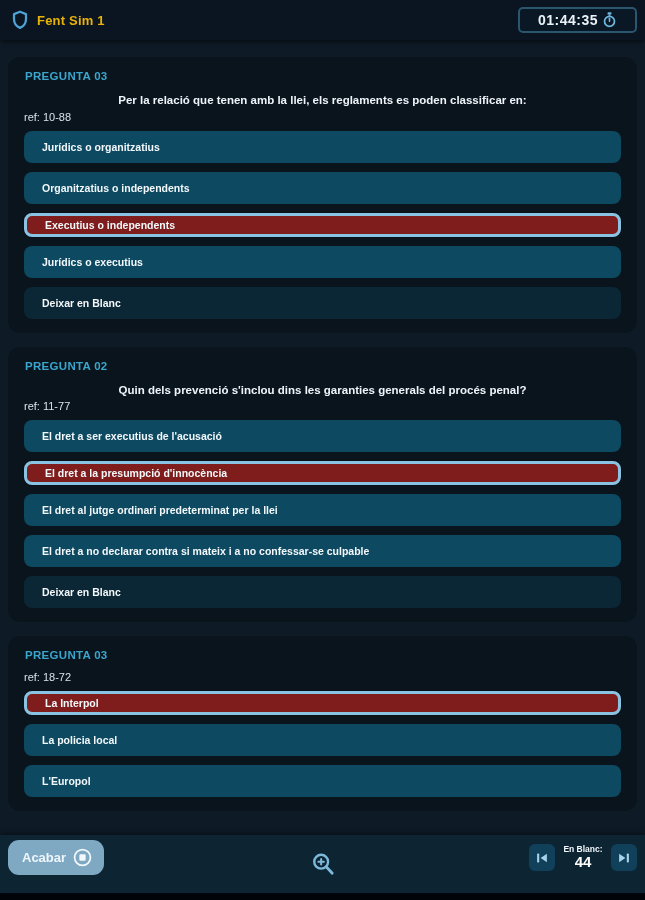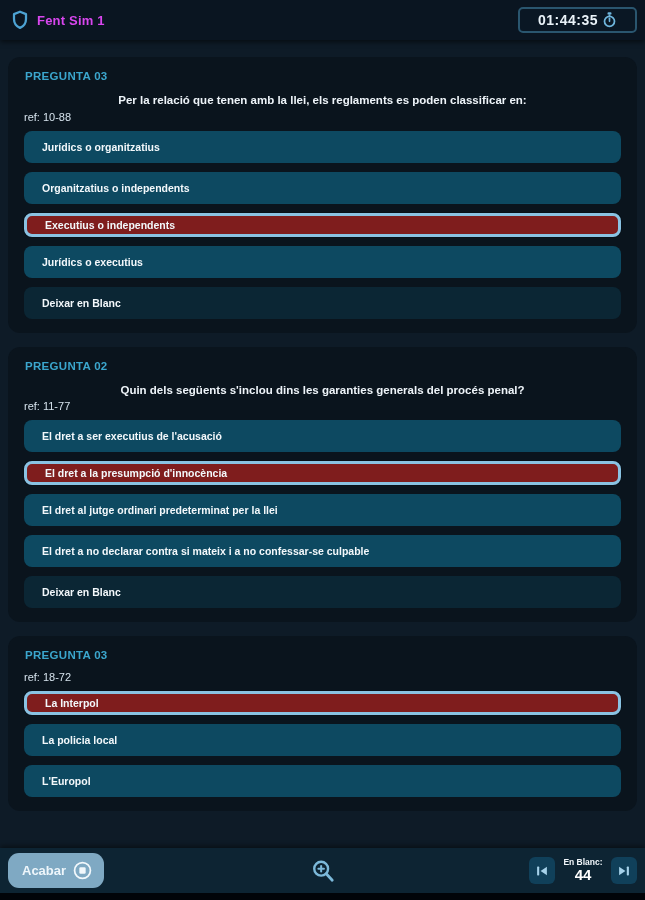--- a/index.html
+++ b/index.html
@@ -10,21 +10,21 @@
     -webkit-font-smoothing:antialiased;
     user-select:none;
   }
   
   .topbar{
     position:absolute;top:0;left:0;right:0;height:40px;
     background:#0a1521;display:flex;align-items:center;
     box-shadow:0 2px 5px rgba(0,0,0,.55);z-index:30;
   }
   .topbar .app-icon{margin-left:11px;display:flex;align-items:center;}
-  .topbar .app-title{color:#d946ef;font-size:13px;font-weight:bold;margin-left:8px;letter-spacing:.2px;}
+  .topbar .app-title{color:#eab308;font-size:13px;font-weight:bold;margin-left:8px;letter-spacing:.2px;}
   .timer-chip{
     position:absolute;right:8px;top:7px;height:22px;
     border:2px solid #2a566f;border-radius:5px;background:#0a1724;
     display:flex;align-items:center;padding:0 18px;gap:4px;
   }
   .timer-chip .timer-value{color:#eaf3f9;font-size:14px;font-weight:bold;letter-spacing:.5px;}
   
   .content{
     position:absolute;top:40px;left:0;right:0;bottom:0;
     overflow:hidden;padding:17px 8px 0;box-sizing:border-box;
@@ -45,21 +45,21 @@
     color:#f3f8fb;font-size:10.5px;font-weight:bold;
   }
   .option.blank{background:#0b2634;}
   .option.selected{
     height:24px;background:#7f1d1d;
     border:3px solid #8ac2e2;
     box-shadow:0 0 0 1px #071018;
   }
   
   .bottombar{
-    position:absolute;left:0;right:0;bottom:7px;height:45px;
+    position:absolute;left:0;right:0;bottom:7px;height:58px;
     background:#0d2433;z-index:40;
     box-shadow:0 -2px 5px rgba(0,0,0,.45);
   }
   .black-strip{position:absolute;left:0;right:0;bottom:0;height:7px;background:#010409;z-index:41;}
   .finish-button{
     position:absolute;left:8px;top:5px;height:35px;
     background:#7fa9c3;border:none;border-radius:11px;
     display:flex;align-items:center;gap:7px;padding:0 12px 0 14px;
     color:#eef6fb;font-size:13px;font-weight:bold;
     font-family:"Liberation Sans", sans-serif;cursor:pointer;
@@ -128,21 +128,21 @@
   </div>
 
   <div class="option blank">
     <span>Deixar en Blanc</span>
   </div>
 </div>
   </div>
 
   <div class="card">
     <div class="q-label">PREGUNTA 02</div>
-    <div class="q-text center">Quin dels següents s'inclou dins les garanties generals del procés penal?</div>
+    <div class="q-text center">Quin dels prevenció s'inclou dins les garanties generals del procés penal?</div>
     <div class="q-ref">ref: 11-77</div>
     <div>
   <div class="option">
     <span>El dret a ser executius de l'acusació</span>
   </div>
 
   <div class="option selected">
     <span>El dret a la presumpció d'innocència</span>
   </div>
 

